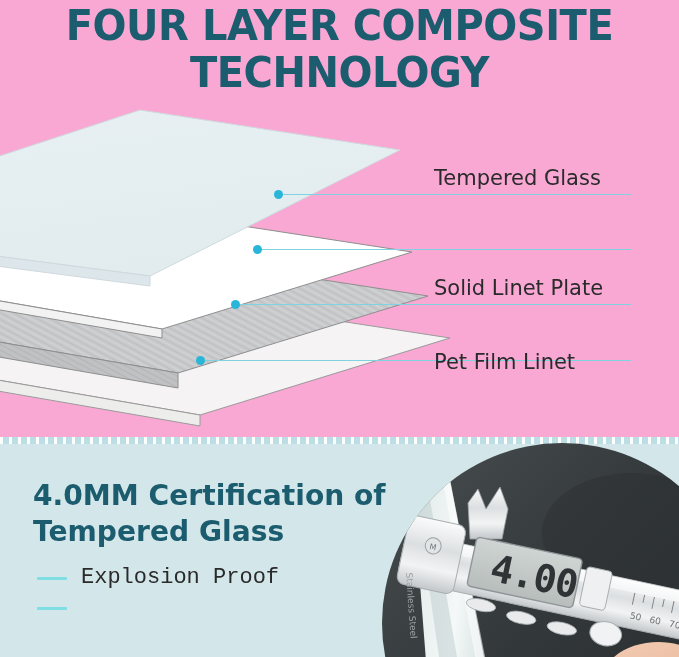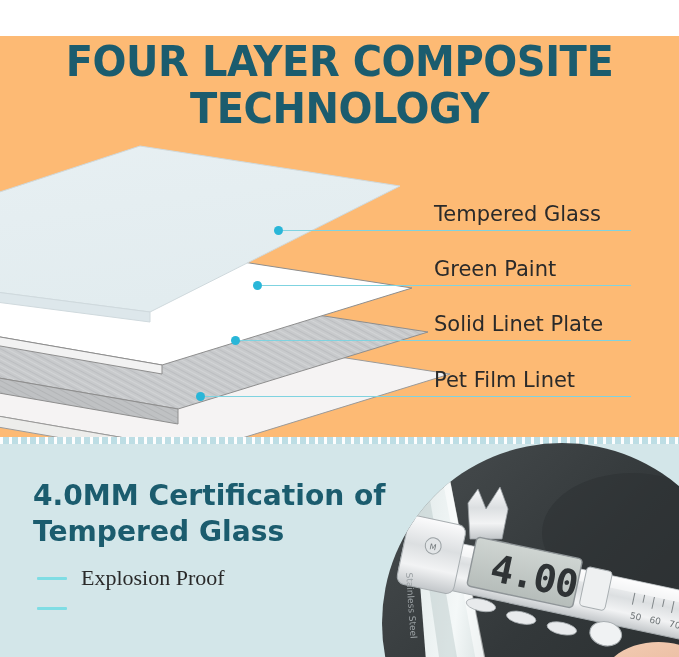--- a/index.html
+++ b/index.html
@@ -6,21 +6,21 @@
   body{
     width:679px;height:657px;
     background:#ffffff;
     font-family:"Liberation Sans", sans-serif;
     overflow:hidden;
     position:relative;
   }
   #stage{position:relative;width:679px;height:657px;overflow:hidden;background:#fff;}
 
   
-  #top-section{position:absolute;left:0;top:0;width:679px;height:437px;background:#fdba74;overflow:hidden;margin-top:36px;}
+  #top-section{position:absolute;left:0;top:0;width:679px;height:437px;background:#f9a8d4;overflow:hidden;}
 
   #title{
     position:absolute;left:0;top:2px;width:679px;
     text-align:center;
     color:#1b5c6e;
     font-family:"DejaVu Sans","Liberation Sans",sans-serif;
     font-weight:bold;
     font-size:43px;
     line-height:47px;
     letter-spacing:-0.5px;
@@ -79,21 +79,21 @@
     transform-origin:left top;
   }
 
   #feature-list{position:absolute;left:37px;top:563px;width:330px;}
   .feature-row{display:flex;align-items:center;height:30px;}
   .feature-dash{
     width:30px;height:3px;background:#7fdde4;margin-right:14px;flex:none;border-radius:1px;
   }
   .feature-text{
     color:#2a2a2a;
-    font-family:Liberation Serif, serif;
+    font-family:Liberation Mono, monospace;
     font-size:22px;
     line-height:24px;
     white-space:nowrap;
   }
 </style>
 </head>
 <body>
 
 <div id="stage">
 
@@ -141,29 +141,28 @@
         </g>
       </svg>
     </div>
 
     <div class="leader-dot" style="left:274px;top:190px;"></div>
     <div class="leader" style="left:283px;top:194px;width:348px;"></div>
     <div class="layer-label" style="left:434px;top:168px;">Tempered Glass</div>
 
     <div class="leader-dot" style="left:253px;top:245px;"></div>
     <div class="leader" style="left:262px;top:249px;width:369px;"></div>
-    <div class="layer-label" style="left:434px;top:223px;">Green Paint</div>
 
     <div class="leader-dot" style="left:231px;top:300px;"></div>
     <div class="leader" style="left:240px;top:304px;width:391px;"></div>
     <div class="layer-label" style="left:434px;top:278px;">Solid Linet Plate</div>
 
     <div class="leader-dot" style="left:196px;top:356px;"></div>
     <div class="leader" style="left:205px;top:360px;width:426px;"></div>
-    <div class="layer-label" style="left:434px;top:334px;">Pet Film Linet</div>
+    <div class="layer-label" style="left:434px;top:352px;">Pet Film Linet</div>
 
   </div>
 
   <div id="bottom-panel">
     <div id="panel-dashes"></div>
   </div>
 
   <div id="photo-circle">
     <svg width="360" height="360" viewBox="0 0 360 360" xmlns="http://www.w3.org/2000/svg">
       <defs>

